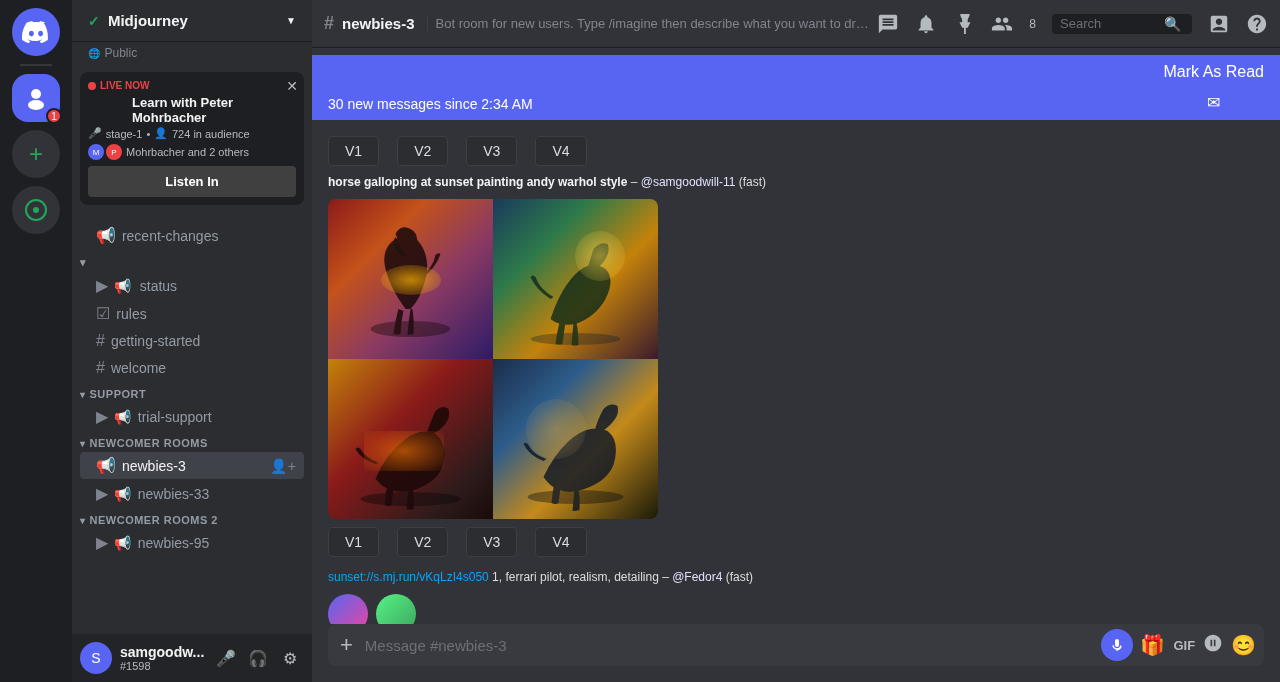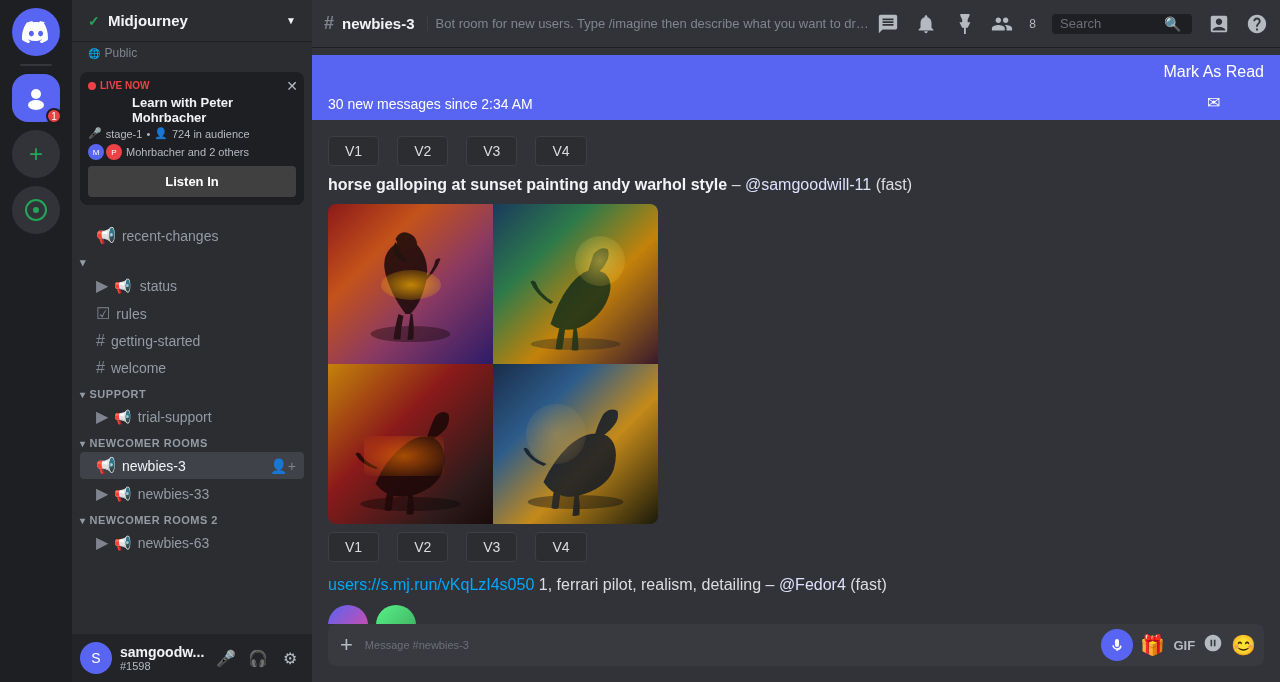--- a/index.html
+++ b/index.html
@@ -322,21 +322,21 @@
     .messages-area {
       flex: 1;
       overflow-y: auto;
       padding: 16px;
     }
     .messages-area::-webkit-scrollbar { width: 6px; }
     .messages-area::-webkit-scrollbar-thumb { background: #1a1b1e; border-radius: 3px; }
 
     
     .message-text {
-      font-size: 16px;
+      font-size: 12px;
       color: #dcddde;
       margin-bottom: 8px;
       line-height: 1.4;
     }
     .message-text .prompt { font-weight: 700; color: #f2f3f5; }
     .message-text .mention { color: #dee0fc; }
     .message-text .tag { color: #dcddde; }
     .message-link { color: #00a8fc; text-decoration: none; }
 
     
@@ -404,21 +404,21 @@
       font-size: 22px;
       cursor: pointer;
       padding: 8px 4px;
     }
     .message-input {
       flex: 1;
       background: none;
       border: none;
       outline: none;
       color: #bef264;
-      font-size: 11px;
+      font-size: 15px;
       padding: 11px 0;
     }
     .message-input::placeholder { color: #6d6f78; }
     .input-right-icons {
       display: flex; gap: 8px; align-items: center;
     }
     .input-icon {
       color: #b5bac1;
       font-size: 20px;
       cursor: pointer;
@@ -554,21 +554,21 @@
       <span class="channel-name">newbies-33</span>
     </div>
 
     <div class="channel-category">
       <span class="chevron">▾</span>
       <span>NEWCOMER ROOMS 2</span>
     </div>
     <div class="channel-item">
       <span class="channel-icon">▶</span>
       <span style="font-size:14px;">📢</span>
-      <span class="channel-name">newbies-63</span>
+      <span class="channel-name">newbies-95</span>
     </div>
   </div>
 
   <div class="user-area">
     <div class="user-avatar-small">S</div>
     <div class="user-info">
       <div class="user-name">samgoodw...</div>
       <div class="user-tag">#1598</div>
     </div>
     <div class="user-controls">
@@ -717,21 +717,21 @@
 
 
     <div class="action-buttons">
       <button class="action-btn">V1</button>
       <button class="action-btn">V2</button>
       <button class="action-btn">V3</button>
       <button class="action-btn">V4</button>
     </div>
 
     <div class="message-text" style="margin-top: 12px;">
-      <a class="message-link" href="#">users://s.mj.run/vKqLzI4s050</a>
+      <a class="message-link" href="#">sunset://s.mj.run/vKqLzI4s050</a>
       <span> 1, ferrari pilot, realism, detailing</span>
       <span> – </span>
       <span class="mention">@Fedor4</span>
       <span class="tag"> (fast)</span>
     </div>
 
     <div style="display:flex; gap:8px; margin-top:4px;">
       <div style="width:40px; height:40px; border-radius:50%; background:linear-gradient(135deg,#5865f2,#eb459e); overflow:hidden;"></div>
       <div style="width:40px; height:40px; border-radius:50%; background:linear-gradient(135deg,#57f287,#3ba55c); overflow:hidden;"></div>
     </div>

